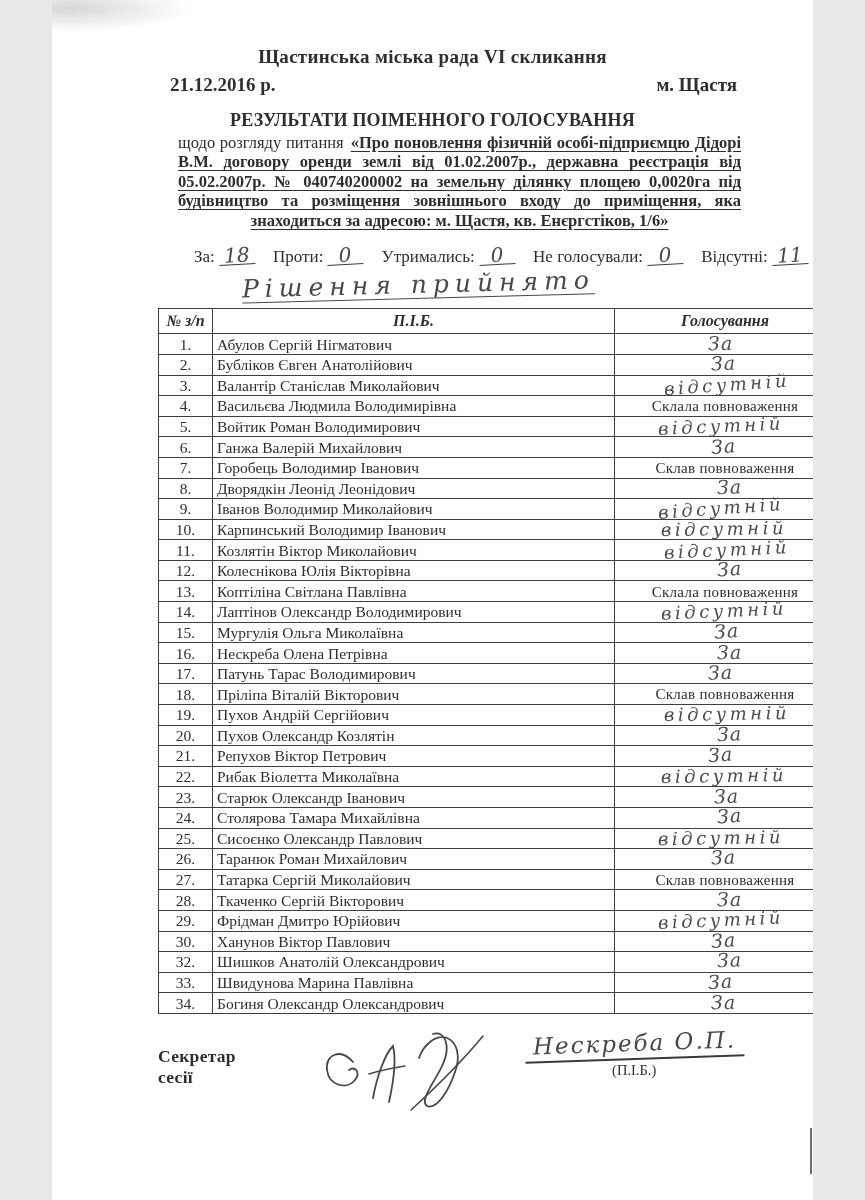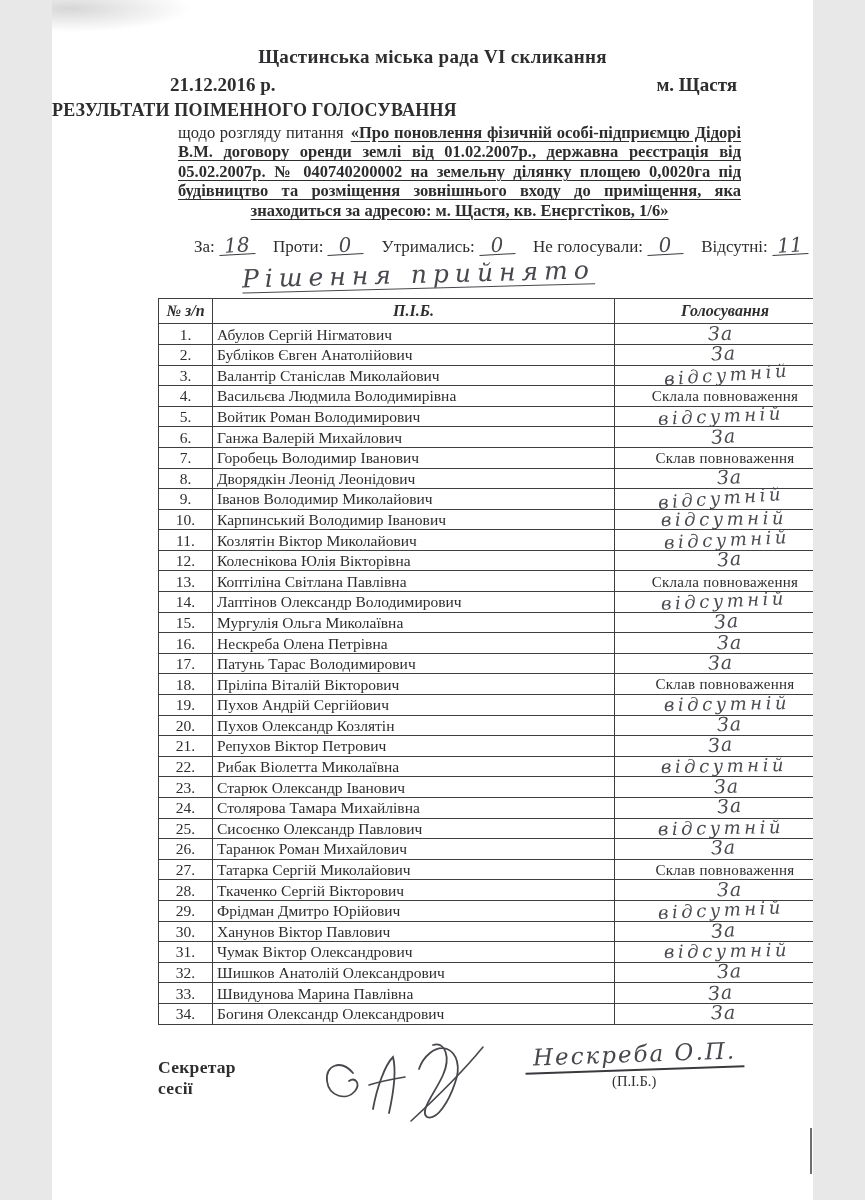--- a/index.html
+++ b/index.html
@@ -21,21 +21,21 @@
     position:absolute;right:1px;top:1128px;width:2px;height:46px;background:#4a4a4a;opacity:.8;
   }
   .header-block{margin-top:46px;text-align:center;}
   .council-line{font-size:19px;font-weight:bold;letter-spacing:.3px;}
   .session-line{font-size:19px;font-weight:bold;margin-top:4px;letter-spacing:1px;}
   .date-row{
     display:flex;justify-content:space-between;
     margin:6px 76px 0 118px;
     font-size:19px;font-weight:bold;
   }
-  .result-title{text-align:left;font-size:18px;font-weight:bold;margin-top:4px;letter-spacing:.2px;}
+  .result-title{text-align:center;font-size:18px;font-weight:bold;margin-top:14px;letter-spacing:.2px;}
   .subject{
     margin:2px 72px 0 126px;
     font-size:16.5px;line-height:1.18;
     text-align:justify;text-align-last:center;
   }
   .subject-prefix{font-weight:normal;margin-right:7px;}
   .subject-quoted{font-weight:bold;text-decoration:underline;text-underline-offset:3px;}
   
   .tally{
     margin:16px 0 0 142px;
@@ -307,25 +307,20 @@
     </tr>
         <tr>
       <td class="cell-num">29.</td>
       <td class="cell-name">Фрідман Дмитро Юрійович</td>
       <td class="cell-vote"><span class="hw-absent" style="transform: rotate(-2.5deg) translateX(-4px);">відсутній</span></td>
     </tr>
         <tr>
       <td class="cell-num">30.</td>
       <td class="cell-name">Ханунов Віктор Павлович</td>
       <td class="cell-vote"><span class="hw-za" style="transform: rotate(-4deg) translateX(-1px);">За</span></td>
-    </tr>
-        <tr>
-      <td class="cell-num">31.</td>
-      <td class="cell-name">Чумак Віктор Олександрович</td>
-      <td class="cell-vote"><span class="hw-absent" style="transform: rotate(-1deg) translateX(2px);">відсутній</span></td>
     </tr>
         <tr>
       <td class="cell-num">32.</td>
       <td class="cell-name">Шишков Анатолій Олександрович</td>
       <td class="cell-vote"><span class="hw-za" style="transform: rotate(-2.5deg) translateX(5px);">За</span></td>
     </tr>
         <tr>
       <td class="cell-num">33.</td>
       <td class="cell-name">Швидунова Марина Павлівна</td>
       <td class="cell-vote"><span class="hw-za" style="transform: rotate(-4deg) translateX(-4px);">За</span></td>

